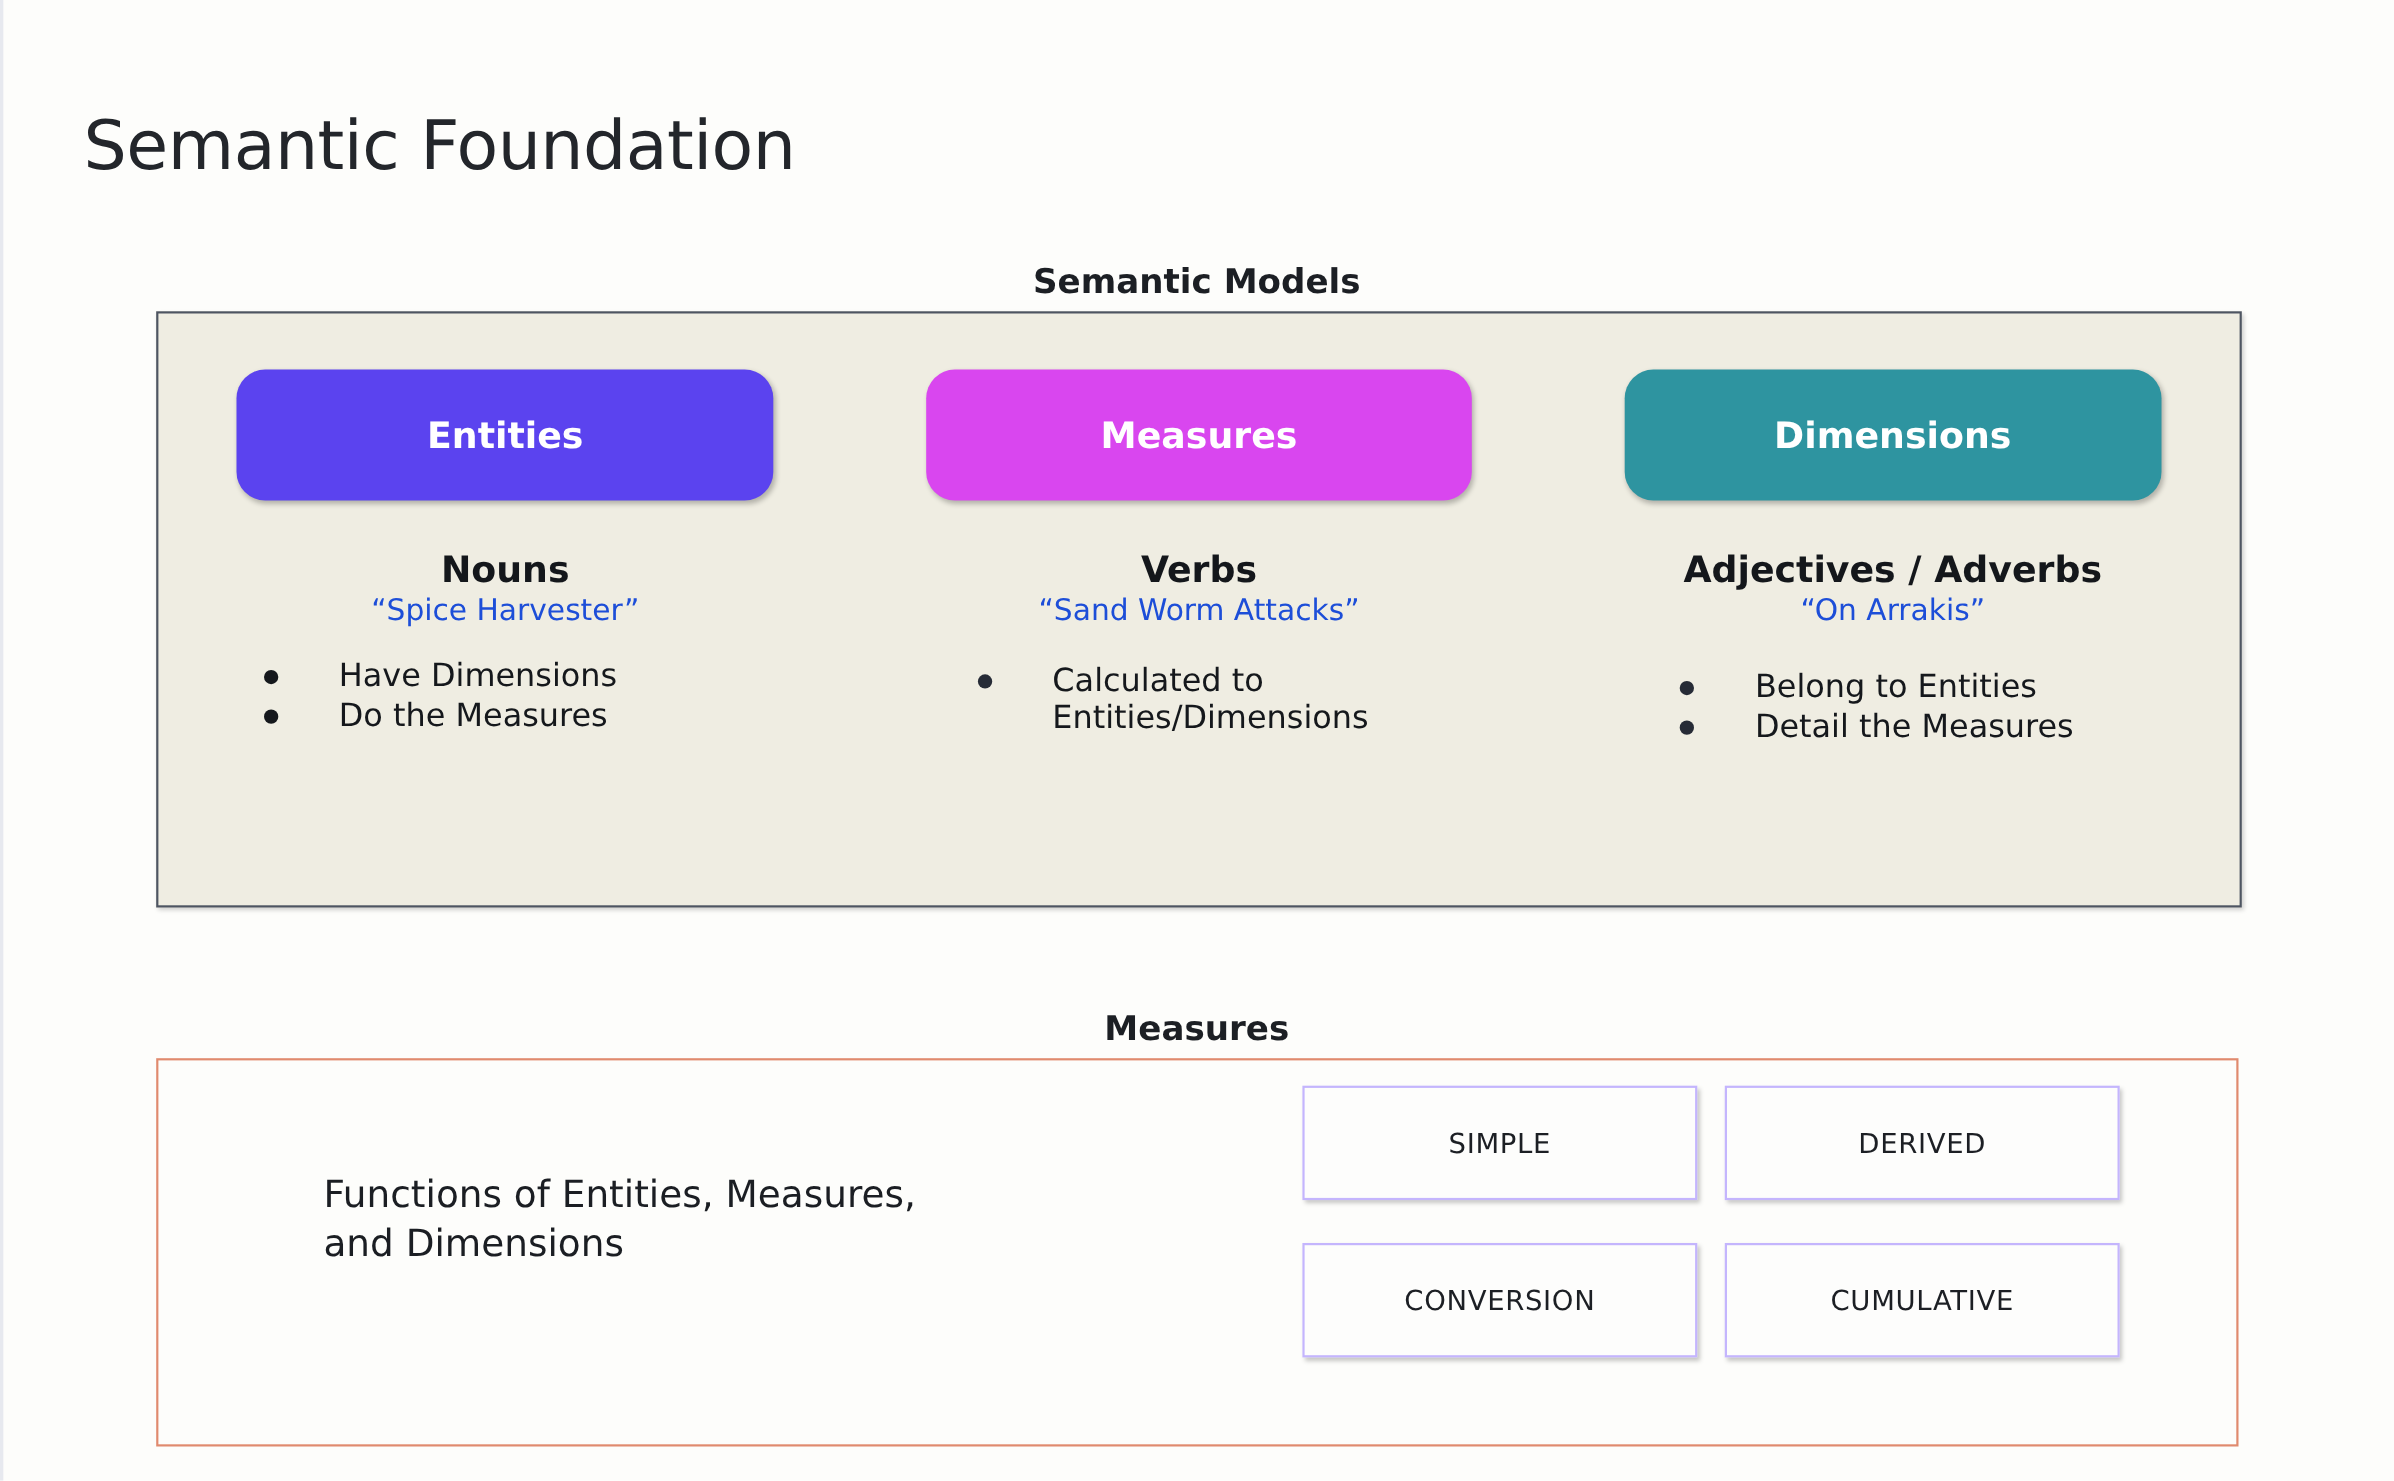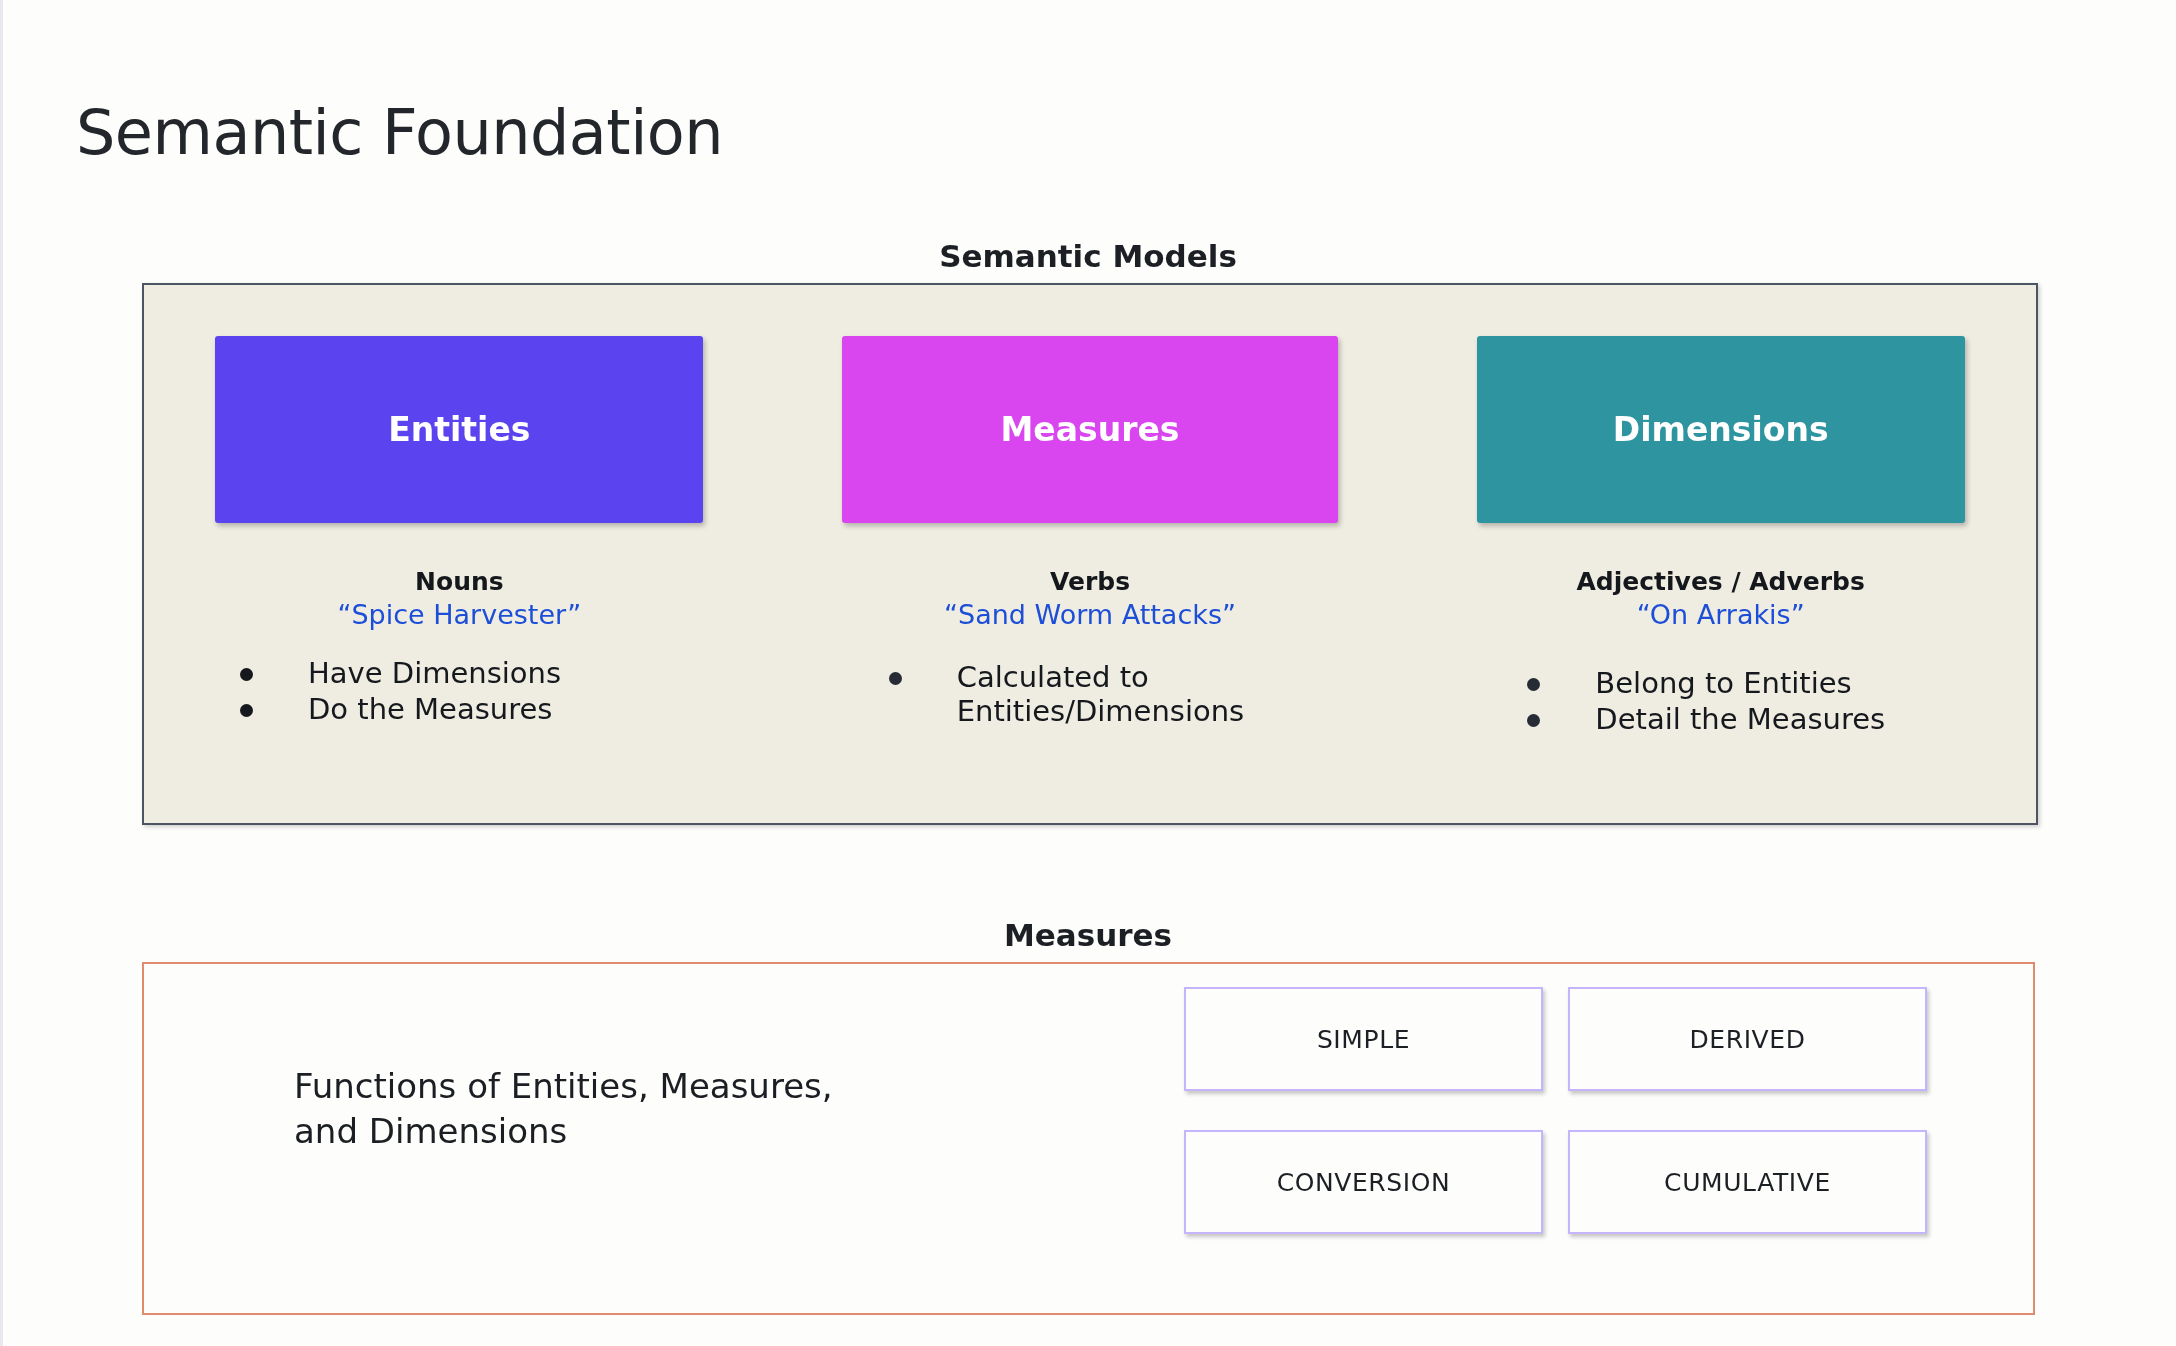--- a/index.html
+++ b/index.html
@@ -70,41 +70,41 @@
     flex: 1 1 0;
     position: relative;
     display: flex;
     flex-direction: column;
     align-items: center;
   }
 
   .pill {
     margin-top: 51px;
     width: 488px;
-    height: 187px;
-    border-radius: 3px;
+    height: 119px;
+    border-radius: 26px;
     display: flex;
     align-items: center;
     justify-content: center;
     color: #ffffff;
     font-size: 33px;
     font-weight: 700;
     box-shadow: 2px 3px 5px rgba(0,0,0,0.25);
     box-sizing: border-box;
   }
   .col-entities .pill    { background: #5b43ef; }
   .col-measures .pill    { background: #d946ef; }
   .col-dimensions .pill  { background: #2e94a0; }
 
   .col-measures .pill   { width: 496px; }
   .col-dimensions .pill { width: 488px; }
 
   .pos-label {
     margin-top: 45px;
-    font-size: 25px;
+    font-size: 33px;
     font-weight: 700;
     color: #14171b;
     line-height: 1.08;
     text-align: right;
     white-space: nowrap;
   }
   .example {
     margin-top: 4px;
     font-size: 27px;
     font-weight: 400;

